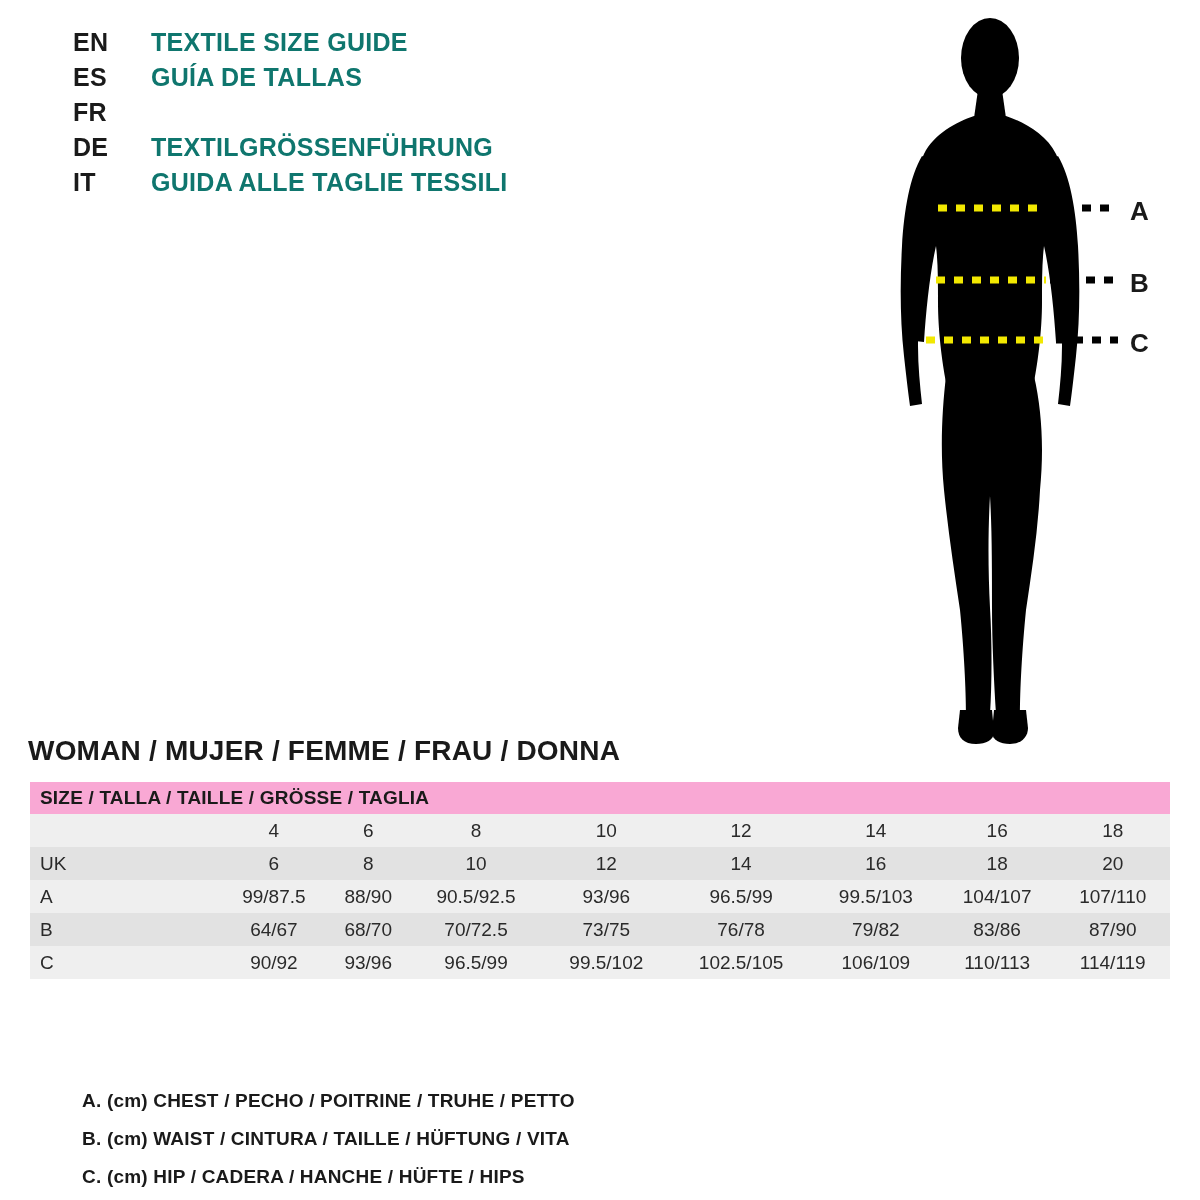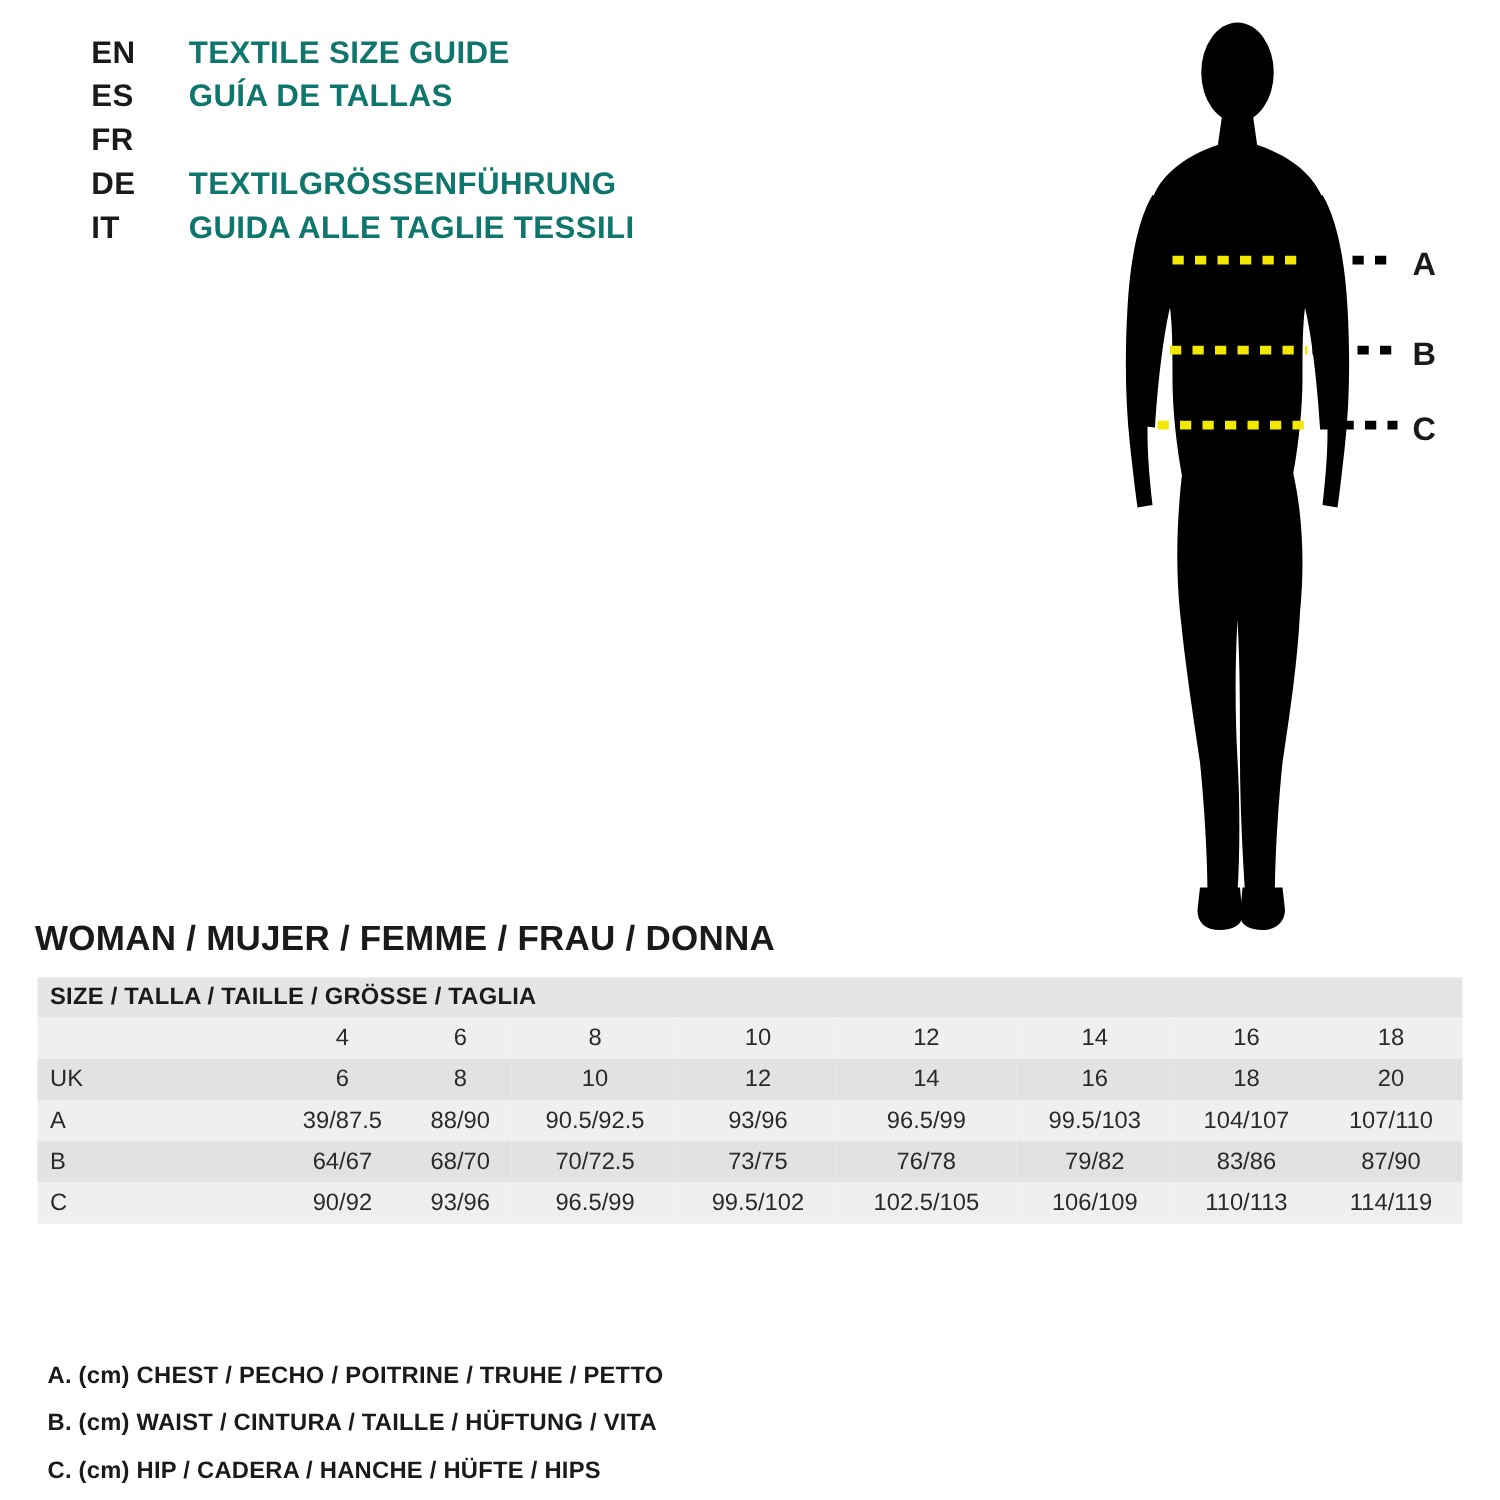--- a/index.html
+++ b/index.html
@@ -85,21 +85,21 @@
     font-size: 19px;
     color: #2a2a2a;
   }
   #size-table td, #size-table th {
     padding: 0;
     height: 33px;
     font-weight: normal;
     border: none;
   }
   #size-table tr.header-row td {
-    background: #e5e5e5;
+    background: #f9a8d4;
     font-weight: bold;
     font-size: 19px;
     color: #1a1a1a;
     text-align: left;
     padding-left: 10px;
     height: 32px;
     letter-spacing: 0.2px;
   }
   #size-table tr.band-light td { background: #efefef; }
   #size-table tr.band-dark td { background: #e2e2e2; }
@@ -119,20 +119,21 @@
     top: 1090px;
     width: 800px;
   }
   .footnote {
     font-size: 19px;
     font-weight: bold;
     color: #1a1a1a;
     letter-spacing: 0.2px;
     margin-bottom: 16px;
     white-space: nowrap;
+    margin-left: 44px;
   }
 </style>
 </head>
 <body>
 
 <div id="lang-block">
   <div class="lang-row">
     <div class="lang-code">EN</div>
     <div class="lang-title">TEXTILE SIZE GUIDE</div>
   </div>
@@ -244,21 +245,21 @@
       <td class="val">10</td>
       <td class="val">12</td>
       <td class="val">14</td>
       <td class="val">16</td>
       <td class="val">18</td>
       <td class="val">20</td>
     </tr>
 
     <tr class="band-light">
       <td class="rowlabel">A</td>
-      <td class="val">39/87.5</td>
+      <td class="val">99/87.5</td>
       <td class="val">88/90</td>
       <td class="val">90.5/92.5</td>
       <td class="val">93/96</td>
       <td class="val">96.5/99</td>
       <td class="val">99.5/103</td>
       <td class="val">104/107</td>
       <td class="val">107/110</td>
     </tr>
 
     <tr class="band-dark">

